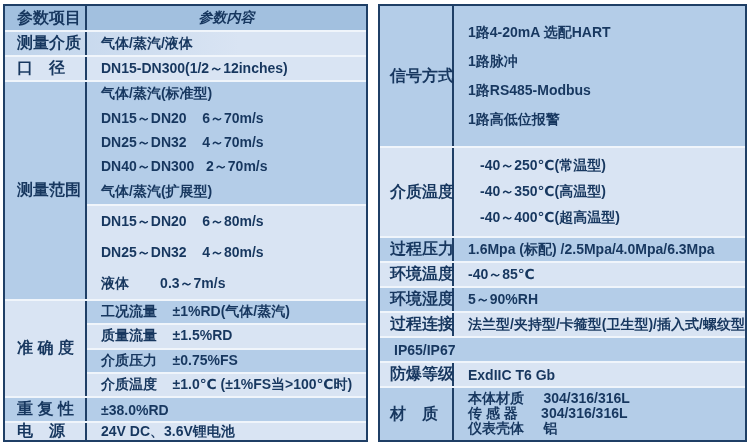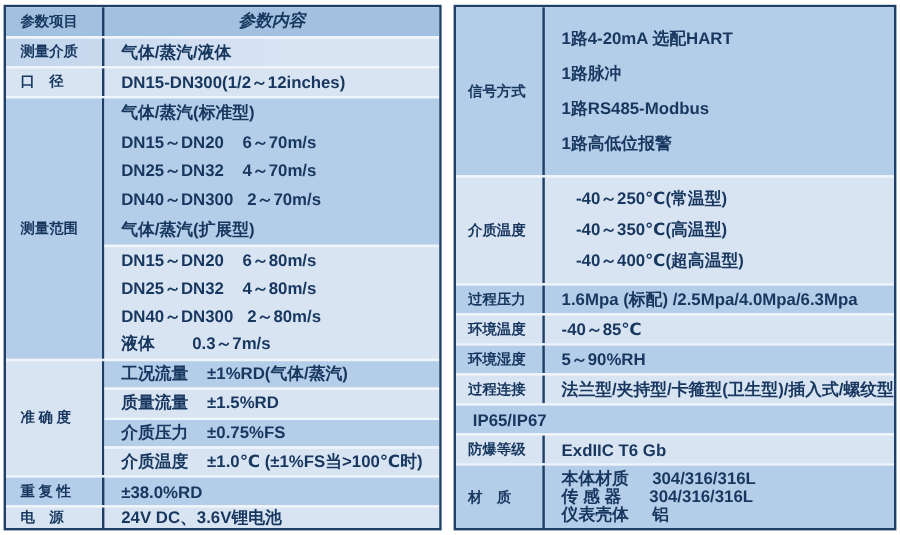--- a/index.html
+++ b/index.html
@@ -11,21 +11,21 @@
   .page{width:750px;height:446px;background:var(--page_bg);box-sizing:border-box;
         padding:4px 3px;display:flex;gap:10px;color:var(--text);}
   .tbl{box-sizing:border-box;border:2px solid var(--border);height:438px;
        display:flex;flex-direction:column;overflow:hidden;}
   .tbl.left{width:365px;}
   .tbl.right{width:369px;}
   .sec{display:flex;box-sizing:border-box;flex:none;min-height:0;}
   .sec + .sec{border-top:2px solid var(--divider);}
   .lbl{flex:none;display:flex;align-items:center;box-sizing:border-box;
        border-right:2px solid var(--border);padding-left:12px;
-       font-size:12px;font-weight:700;white-space:pre;font-family:Liberation Serif, serif;}
+       font-size:16px;font-weight:700;white-space:pre;}
   .left .lbl{width:82px;}
   .right .lbl{width:74px;padding-left:10px;}
   .cnt{flex:1;display:flex;flex-direction:column;min-width:0;}
   .blk{display:flex;flex-direction:column;box-sizing:border-box;}
   .blk + .blk{border-top:2px solid var(--divider);}
   .ln{flex:1;display:flex;align-items:center;padding-left:14px;
       font-size:14px;font-weight:600;white-space:pre;min-height:0;}
   .row + .row{border-top:2px solid var(--divider);}
   .tone-m{background:var(--row_medium);}
   .tone-l{background:var(--row_light);}
@@ -67,21 +67,20 @@
         <div class="blk tone-m" style="height:122px">
           <div class="ln">气体/蒸汽(标准型)</div>
           <div class="ln">DN15～DN20    6～70m/s</div>
           <div class="ln">DN25～DN32    4～70m/s</div>
           <div class="ln">DN40～DN300   2～70m/s</div>
           <div class="ln">气体/蒸汽(扩展型)</div>
         </div>
         <div class="blk tone-l" style="flex:1">
           <div class="ln">DN15～DN20    6～80m/s</div>
           <div class="ln">DN25～DN32    4～80m/s</div>
-          <div class="ln">DN40～DN300   2～80m/s</div>
           <div class="ln">液体        0.3～7m/s</div>
         </div>
       </div>
     </div>
 
     <div class="sec" style="height:97px">
       <div class="lbl tone-l">准 确 度</div>
       <div class="cnt">
         <div class="ln row tone-m">工况流量    ±1%RD(气体/蒸汽)</div>
         <div class="ln row tone-l">质量流量    ±1.5%RD</div>

